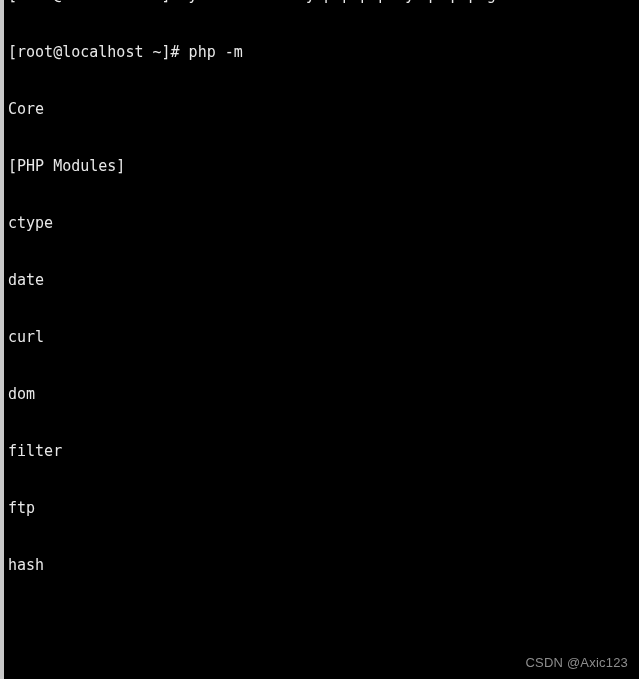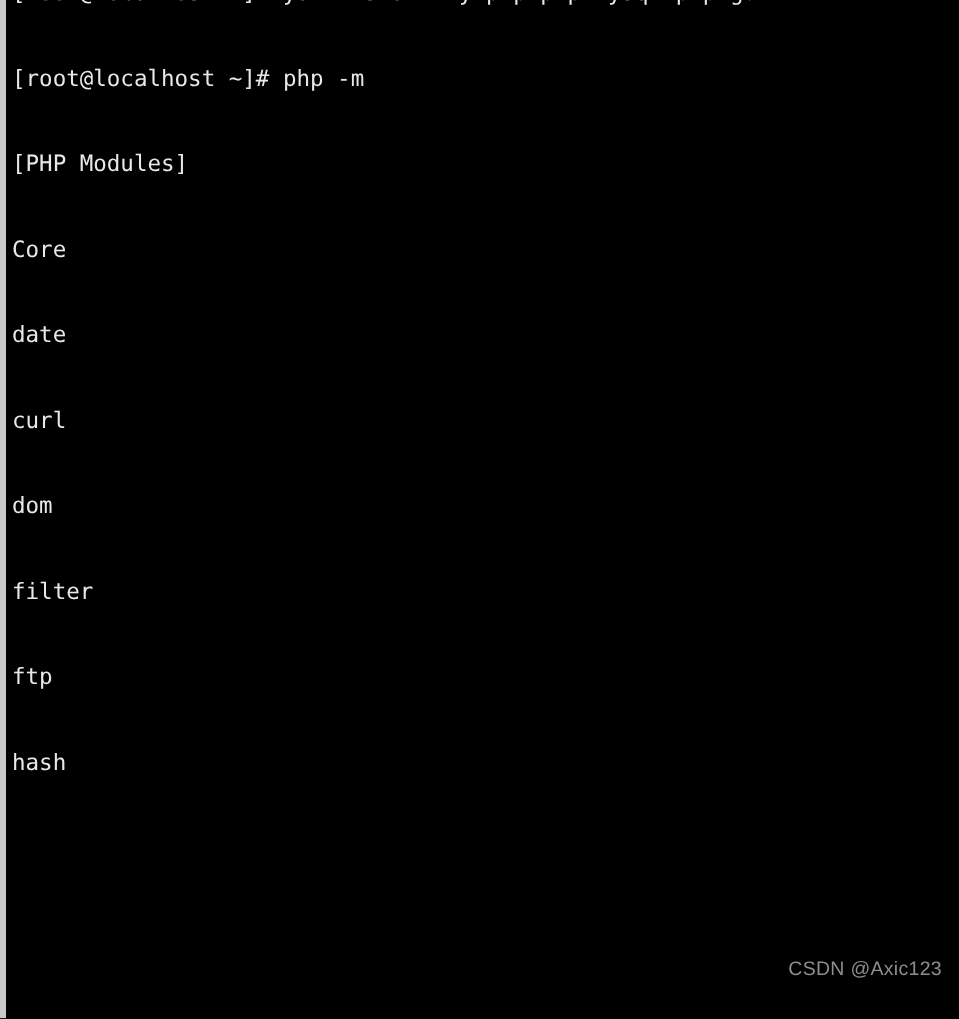--- a/index.html
+++ b/index.html
@@ -57,42 +57,43 @@
     height: 19px;
     line-height: 19px;
     font-size: 15px;
     color: #e8e8e8;
     white-space: pre;
     letter-spacing: 0px;
   }
   #watermark {
     position: absolute;
     right: 11px;
-    bottom: 26px;
+    bottom: 9px;
     font-family: "Liberation Sans", "DejaVu Sans", sans-serif;
     font-size: 13px;
     color: #8d8d8d;
     letter-spacing: 0.2px;
     z-index: 4;
     white-space: pre;
   }
 </style>
 </head>
 <body>
 
 <div id="screen">
 
   <div id="terminal">
 
     <div id="clipped-row">[root@localhost ~]# yum install -y php php-mysql php-gd</div>
 
     <div id="lines">
       <div class="line">[root@localhost ~]# php -m</div>
+      <div class="line">Core</div>
       <div class="line">[PHP Modules]</div>
-      <div class="line">Core</div>
+      <div class="line">ctype</div>
       <div class="line">date</div>
       <div class="line">curl</div>
       <div class="line">dom</div>
       <div class="line">filter</div>
       <div class="line">ftp</div>
       <div class="line">hash</div>
       
       
       
       

